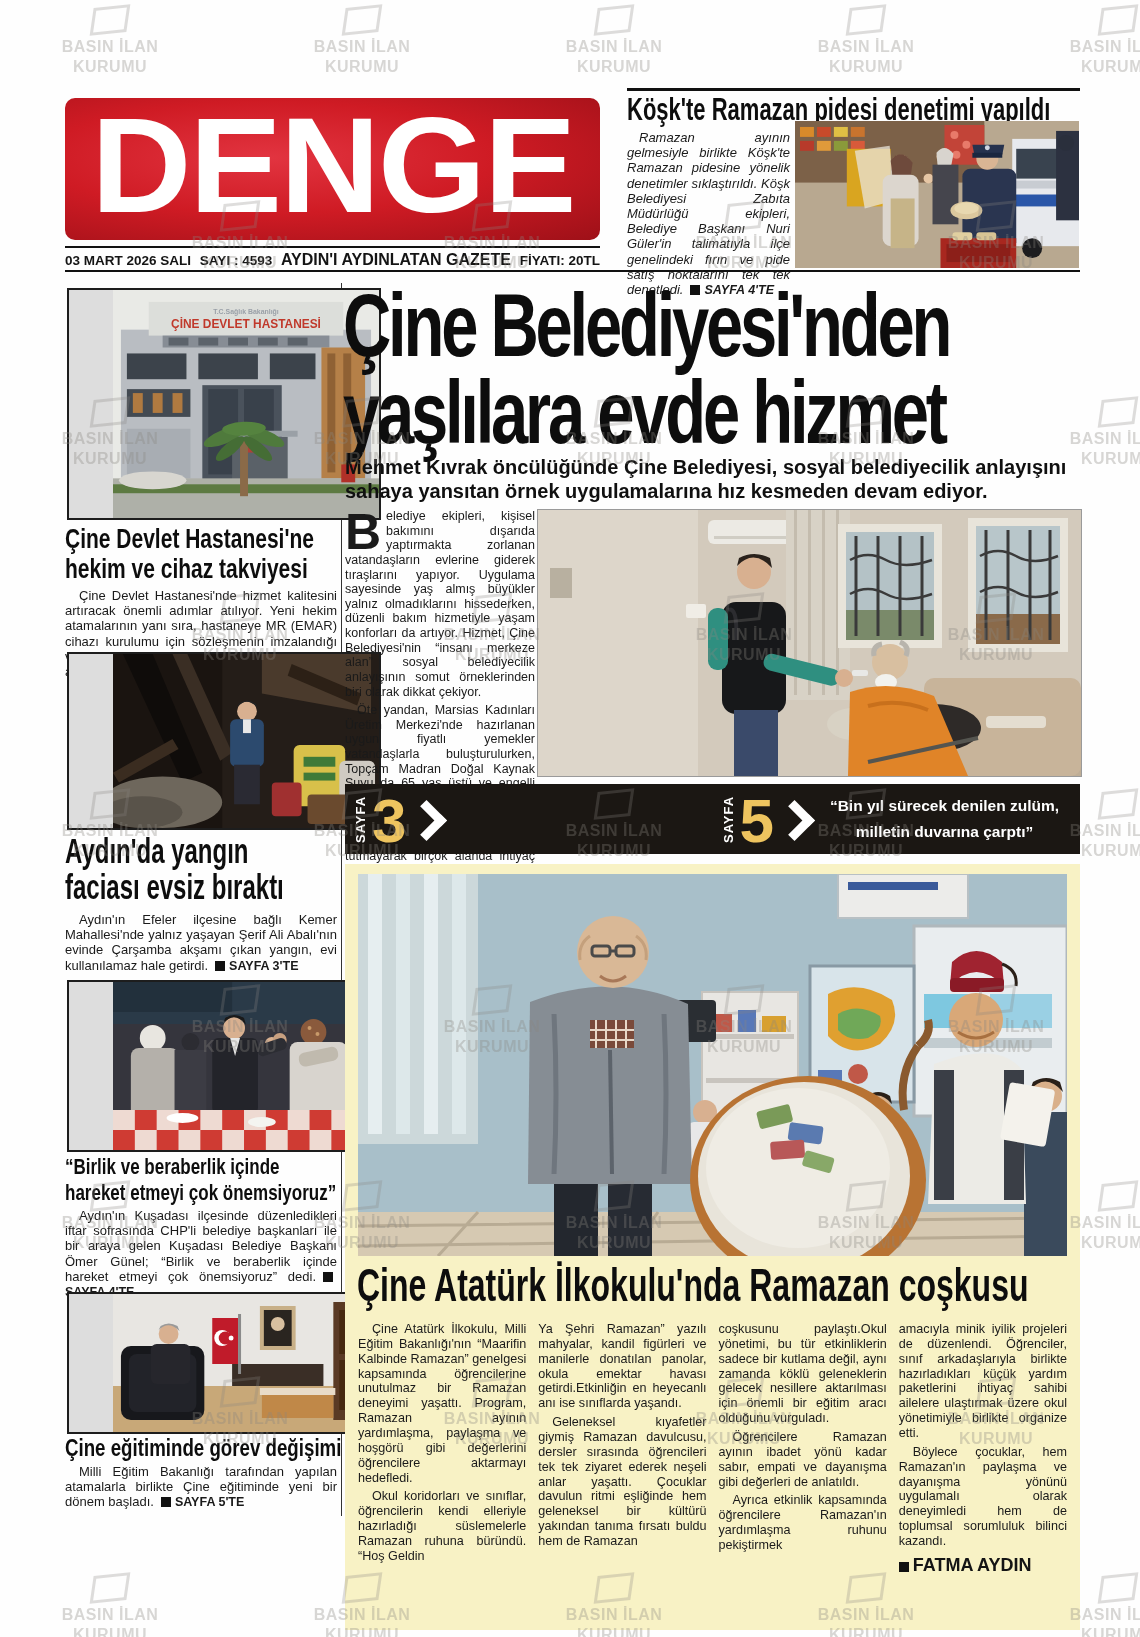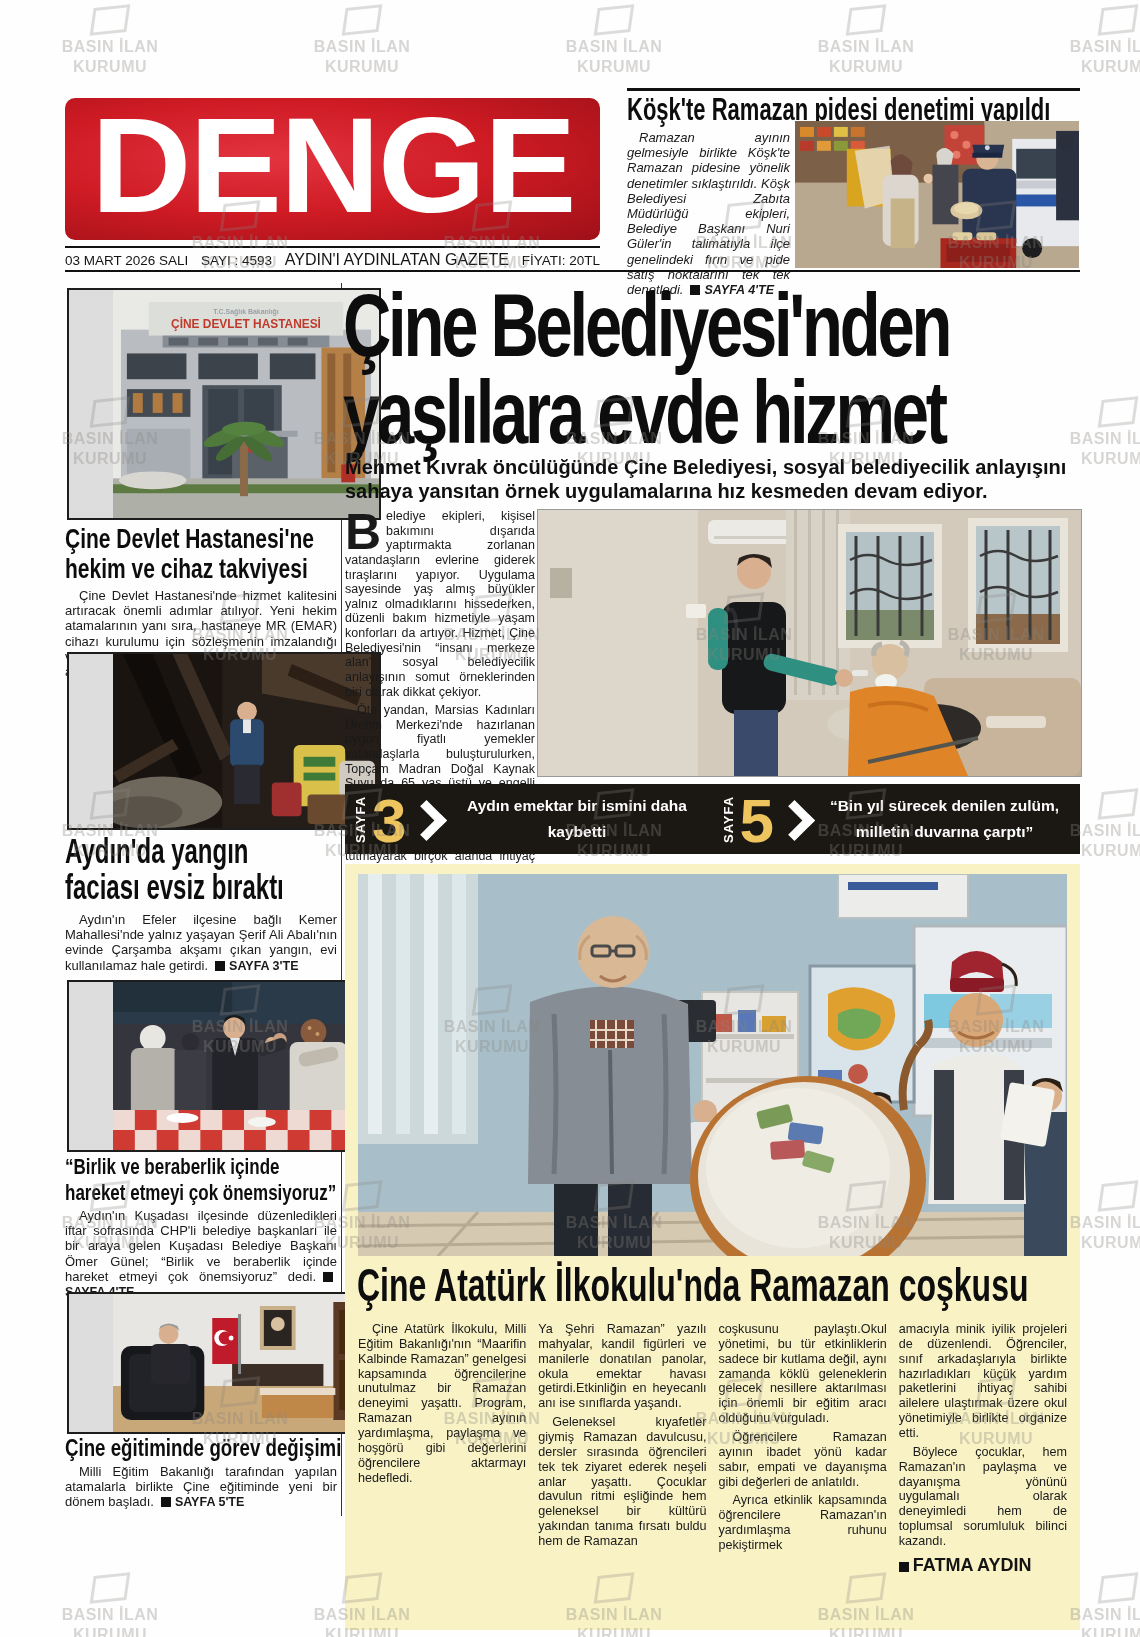--- a/index.html
+++ b/index.html
@@ -6,21 +6,21 @@
   body{font-family:"Liberation Sans",sans-serif;color:#141414;}
   .page{position:relative;width:1140px;height:1637px;background:#fefefe;overflow:hidden;}
   .abs{position:absolute;}
   
   .masthead{left:65px;top:98px;width:535px;height:142px;border-radius:10px;
     background:radial-gradient(ellipse at 38% 42%, #e23440 0%, #cf1b24 48%, #9e1018 100%);
     display:flex;align-items:center;justify-content:center;}
   .masthead-title{color:#fff;font-weight:bold;font-size:136px;letter-spacing:-2px;line-height:1;
     transform:scale(1.02,1.0);margin-top:-8px;}
   .dateline{left:65px;top:246px;width:535px;height:24px;border-top:2px solid #121212;
-    display:flex;align-items:center;justify-content:space-between;font-weight:normal;font-size:13.5px;}
+    display:flex;align-items:center;justify-content:space-between;font-weight:bold;font-size:13.5px;}
   .dateline .slogan{font-size:16px;}
   .rule{background:#111;}
   
   .cond{font-weight:bold;color:#0d0d0d;transform-origin:0 0;line-height:1;}
   .cond div{white-space:nowrap;}
   
   .bt{font-size:13px;line-height:1.17;text-align:justify;color:#1a1a1a;margin:0 0 4px 0;text-indent:14px;}
   .noind{text-indent:0;}
   .psq{display:inline-block;width:10px;height:10px;background:#111;margin:0 4px 0 7px;vertical-align:-1px;}
   .pref{font-weight:bold;white-space:nowrap;font-size:12.5px;}
@@ -342,24 +342,20 @@
       <path d="M330 252 L440 228" stroke="#555550" stroke-width="4"></path>
       <rect x="448" y="206" width="60" height="12" rx="4" fill="#e4ddd0"></rect>
     </svg>
   </div>
 
   <div class="abs teaser">
     <div class="tcell">
       <span class="sayfa-v">SAYFA</span>
       <span class="tnum">3</span>
       <span class="chev"></span>
-      <div class="ttext">
-        <div>Aydın emektar bir ismini daha</div>
-        <div>kaybetti</div>
-      </div>
     </div>
     <div class="tcell">
       <span class="sayfa-v">SAYFA</span>
       <span class="tnum">5</span>
       <span class="chev"></span>
       <div class="ttext">
         <div>“Bin yıl sürecek denilen zulüm,</div>
         <div>milletin duvarına çarptı”</div>
       </div>
     </div>
@@ -436,20 +432,21 @@
         <path d="M644 90 Q660 96 658 112" stroke="#2a2018" stroke-width="3" fill="none"></path>
         <rect x="652" y="208" width="46" height="58" rx="4" fill="#f4f2ec" transform="rotate(10 652 208)"></rect>
       </svg>
     </div>
     <div class="cond" style="position:absolute;left:12px;top:398px;font-size:32px;transform:scale(1.0,1.45);">
       <div>Çine Atatürk İlkokulu'nda Ramazan coşkusu</div>
     </div>
     <div class="ycols">
       <div class="col">
         <p class="bt">Çine Atatürk İlkokulu, Milli Eğitim Bakanlığı'nın “Maarifin Kalbinde Ramazan” genelgesi kapsamında öğrencilerine unutulmaz bir Ramazan deneyimi yaşattı. Program, Ramazan ayının yardımlaşma, paylaşma ve hoşgörü gibi değerlerini öğrencilere aktarmayı hedefledi.</p>
+        <p class="bt">Okul koridorları ve sınıflar, öğrencilerin kendi elleriyle hazırladığı süslemelerle Ramazan ruhuna büründü. “Hoş Geldin</p>
       </div>
       <div class="col">
         <p class="bt noind">Ya Şehri Ramazan” yazılı mahyalar, kandil figürleri ve manilerle donatılan panolar, okula emektar havası getirdi.Etkinliğin en heyecanlı anı ise sınıflarda yaşandı.</p>
         <p class="bt">Geleneksel kıyafetler giymiş Ramazan davulcusu, dersler sırasında öğrencileri tek tek ziyaret ederek neşeli anlar yaşattı. Çocuklar davulun ritmi eşliğinde hem geleneksel bir kültürü yakından tanıma fırsatı buldu hem de Ramazan</p>
       </div>
       <div class="col">
         <p class="bt noind">coşkusunu paylaştı.Okul yönetimi, bu tür etkinliklerin sadece bir kutlama değil, aynı zamanda köklü geleneklerin gelecek nesillere aktarılması için önemli bir eğitim aracı olduğunu vurguladı.</p>
         <p class="bt">Öğrencilere Ramazan ayının ibadet yönü kadar sabır, empati ve dayanışma gibi değerleri de anlatıldı.</p>
         <p class="bt">Ayrıca etkinlik kapsamında öğrencilere Ramazan'ın yardımlaşma ruhunu pekiştirmek</p>
       </div>

